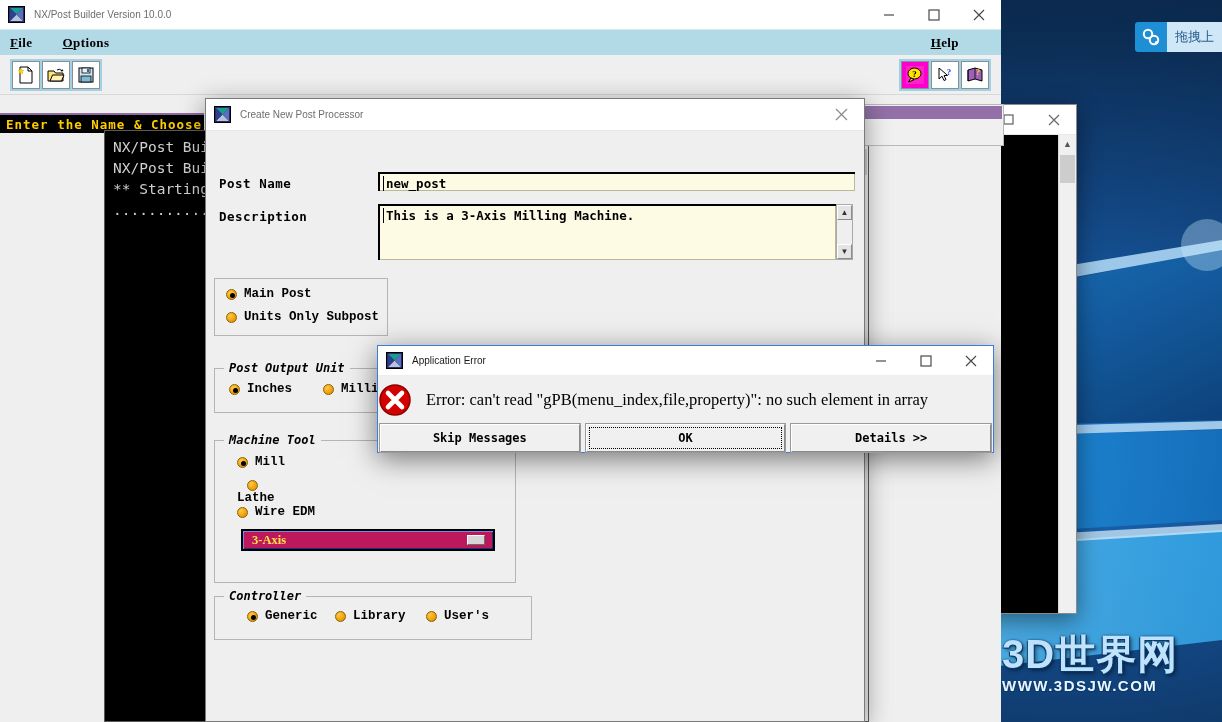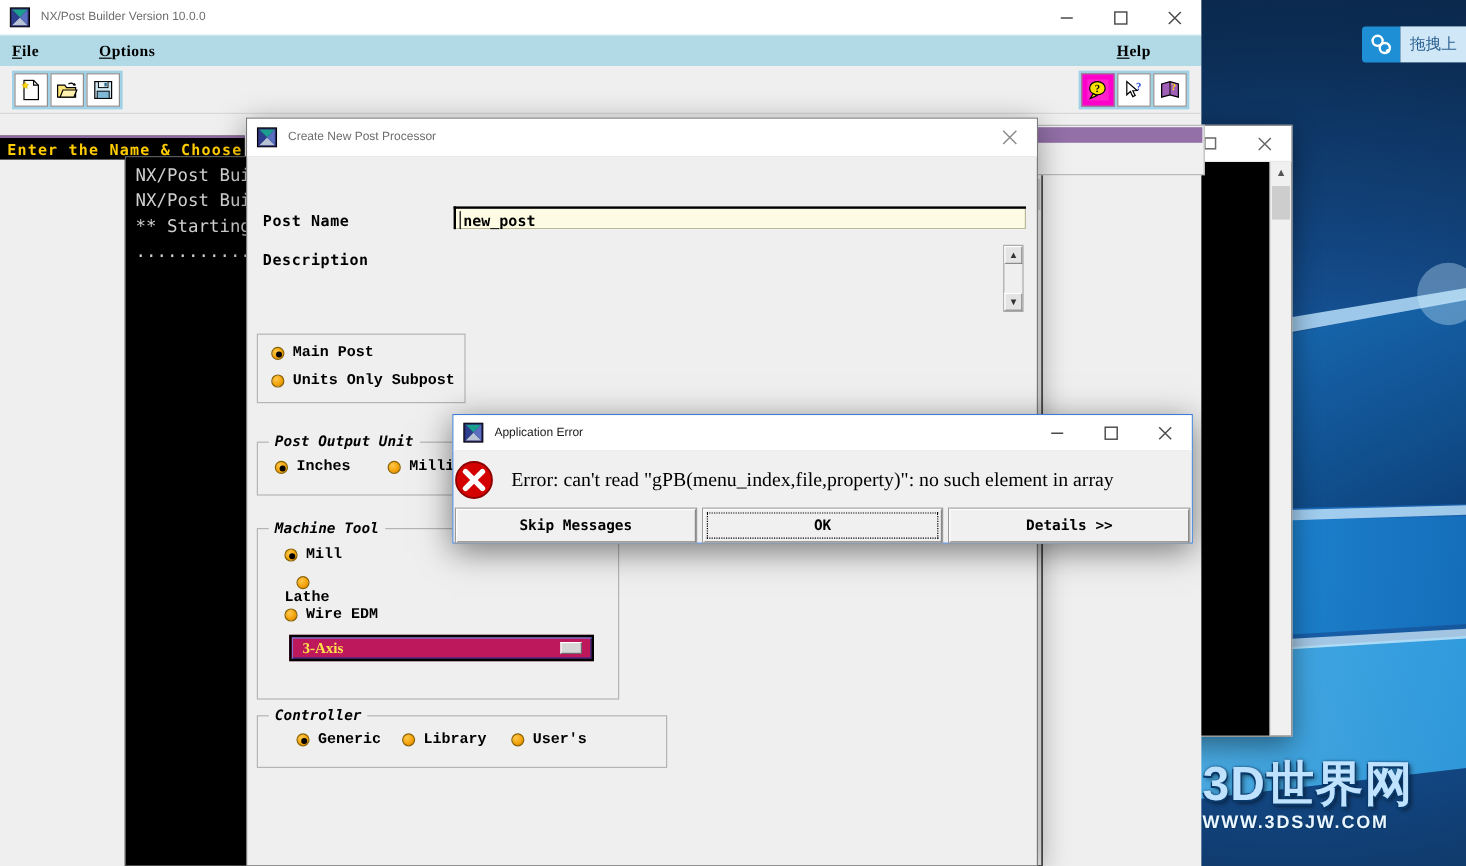--- a/index.html
+++ b/index.html
@@ -65,21 +65,20 @@
   
   .nxico { width: 100%; height: 100%; display: block; }
 
   
   #mainwin { left: 0; top: 0; width: 1001px; height: 722px; border: none; box-shadow: none; }
   #mainwin .win-title { height: 29px; border-bottom: none; }
   #menubar {
     height: 26px; background: #b2dae6; display: flex; align-items: center;
     padding: 0 10px; position: relative;
     border-top: 1px solid #cfe9f1;
-    gap: 20px;
   }
   .menuitem {
     font-family: "Liberation Serif", serif; font-weight: bold; font-size: 13px;
     color: #000; margin-right: 30px; letter-spacing: .4px;
   }
   .menuitem u { text-decoration: underline; }
   #menu-help { position: absolute; right: 12px; }
   #toolbar {
     height: 40px; background: #efefef; display: flex; align-items: center;
     justify-content: space-between; padding: 0 10px; position: relative;
@@ -550,20 +549,23 @@
   </div>
 
   <div id="cnpp-body">
 
     <div class="fld-label" style="left:13px; top:45px;">Post Name</div>
     <div class="txtinput" style="left:172px; top:41px; width:477px; height:19px;">
       <span class="caret">new_post</span>
     </div>
 
     <div class="fld-label" style="left:13px; top:78px;">Description</div>
+    <div class="txtinput" style="left:172px; top:73px; width:458px; height:56px;">
+      <span class="caret">This is a 3-Axis Milling Machine.</span>
+    </div>
     <div class="sbar" style="left:630px; top:73px; height:56px;">
       <div class="ar">▲</div>
       <div class="ar" style="position:absolute;bottom:0;left:0;right:0;">▼</div>
     </div>
 
     <div class="plainbox" style="left:8px; top:147px; width:174px; height:58px; background:#efefef;">
       <div class="radio" style="left:11px; top:8px;">
         <span class="rdot sel"></span>
         <span>Main Post</span>
       </div>
@@ -601,21 +603,21 @@
       <div class="radio" style="left:22px; top:64px;">
         <span class="rdot"></span>
         <span>Wire EDM</span>
       </div>
       <div class="optmenu" style="left:26px; top:88px; width:254px; height:22px;">
         <span>3-Axis</span>
         <span class="knob"></span>
       </div>
     </div>
 
-    <div class="groupbox" style="left:8px; top:465px; width:342px; height:44px;">
+    <div class="groupbox" style="left:8px; top:465px; width:318px; height:44px;">
       <span class="gb-title">Controller</span>
       <div class="radio" style="left:32px; top:12px;">
         <span class="rdot sel"></span>
         <span>Generic</span>
       </div>
       <div class="radio" style="left:120px; top:12px;">
         <span class="rdot"></span>
         <span>Library</span>
       </div>
       <div class="radio" style="left:211px; top:12px;">

